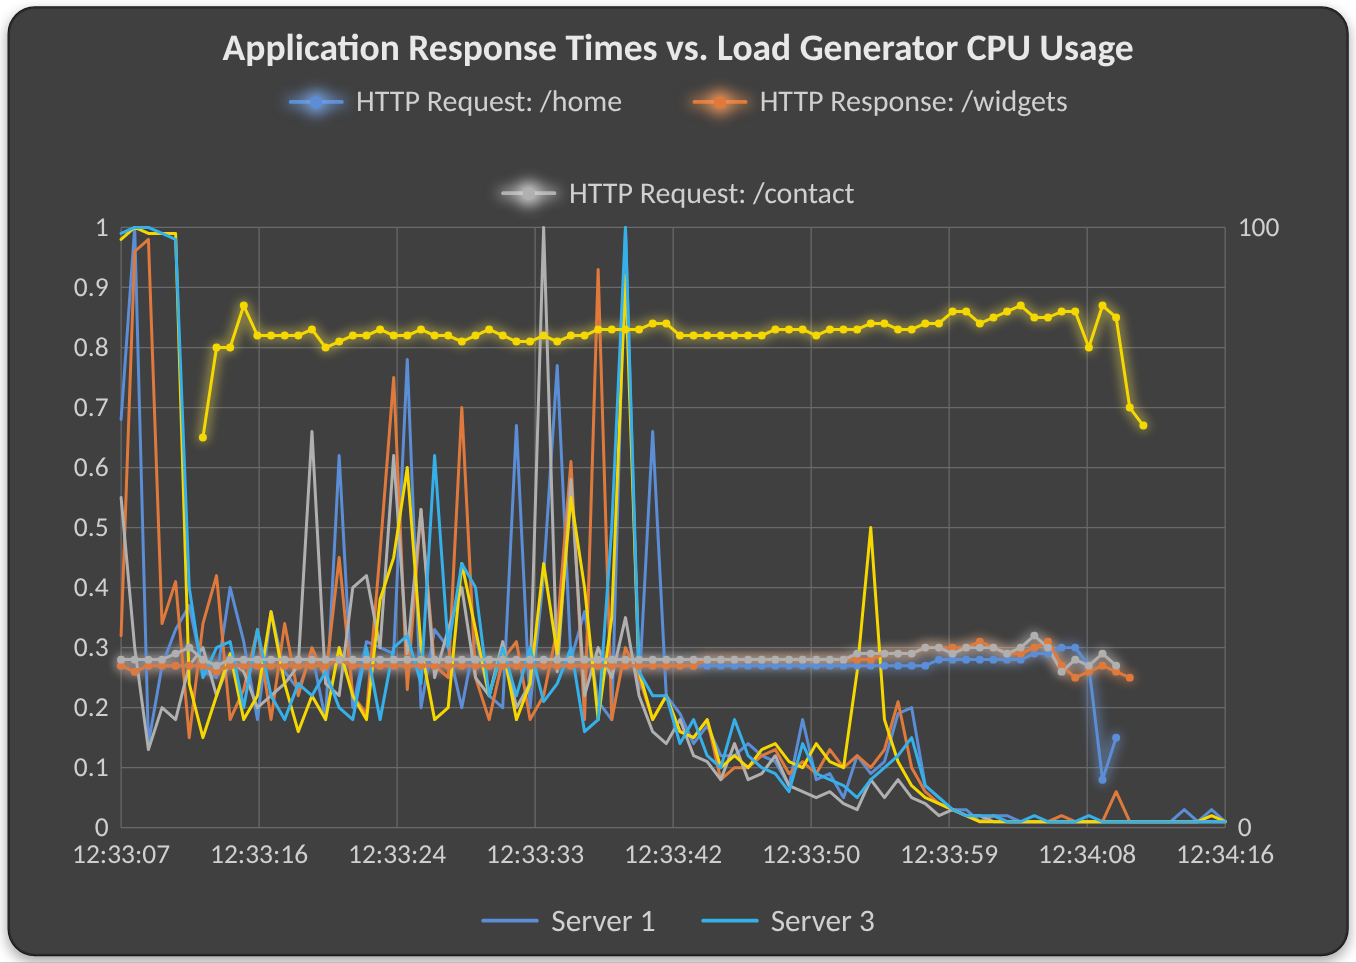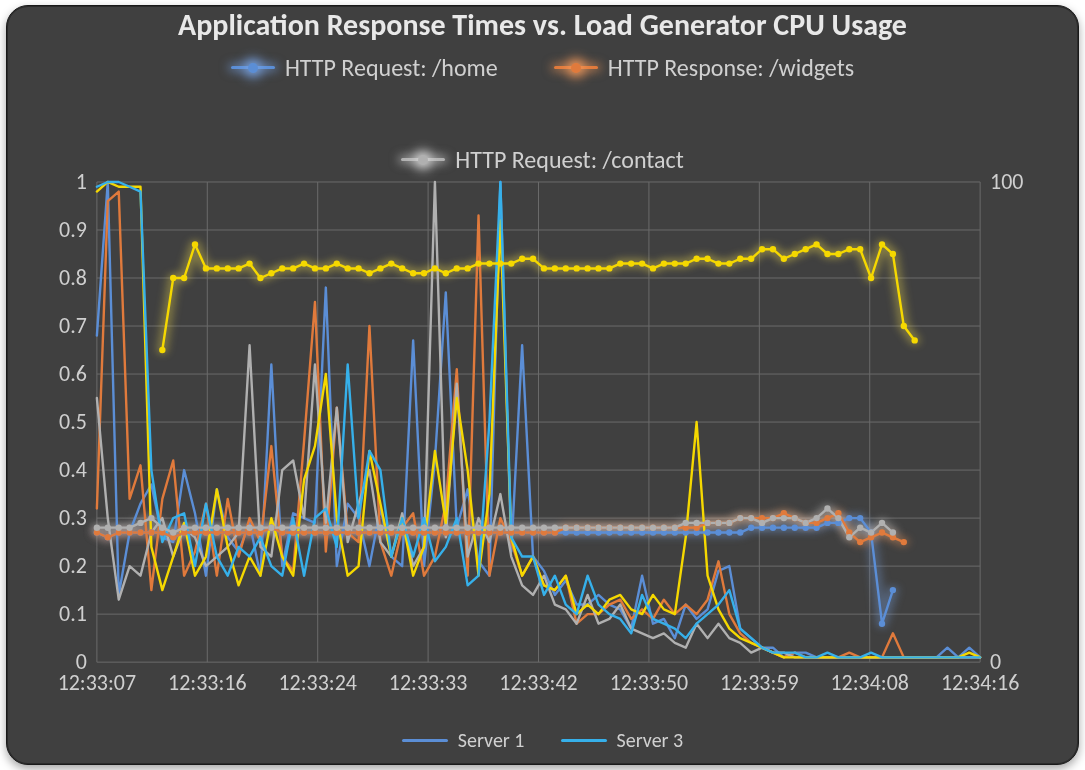--- a/index.html
+++ b/index.html
@@ -19,26 +19,27 @@
     color: #d9d9d9;
     box-shadow: 0 4px 10px rgba(0,0,0,0.35), inset 0 0 0 1px #2b2b2b;
     border: 1px solid #1a1a1a;
     overflow: hidden;
   }
   .title {
     text-align: center;
     font-size: 30px;
     font-weight: 700;
     color: #e8e8e8;
+    padding-top: 14px;
   }
   .top-legend {
     display: flex;
     flex-wrap: wrap;
     justify-content: center;
-    gap: 63px 56px;
+    gap: 44px 56px;
     padding: 10px 120px 0;
     font-size: 24px;
     color: #d0d0d0;
   }
   .legend-item {
     display: inline-flex;
     align-items: center;
     gap: 10px;
     white-space: nowrap;
   }
@@ -104,21 +105,21 @@
     stroke-linecap: round;
   }
 
   .bottom-legend {
     position: absolute;
     left: 0; right: 0;
     bottom: 12px;
     display: flex;
     justify-content: center;
     gap: 36px;
-    font-size: 20px;
+    font-size: 25px;
     color: #d0d0d0;
     margin-top: 33px;
   }
   .bottom-legend .swatch { width: 46px; height: 20px; }
   .bottom-legend .swatch .line { height: 3px; }
 </style>
 </head>
 <body>
 
 <div class="chart-card">

